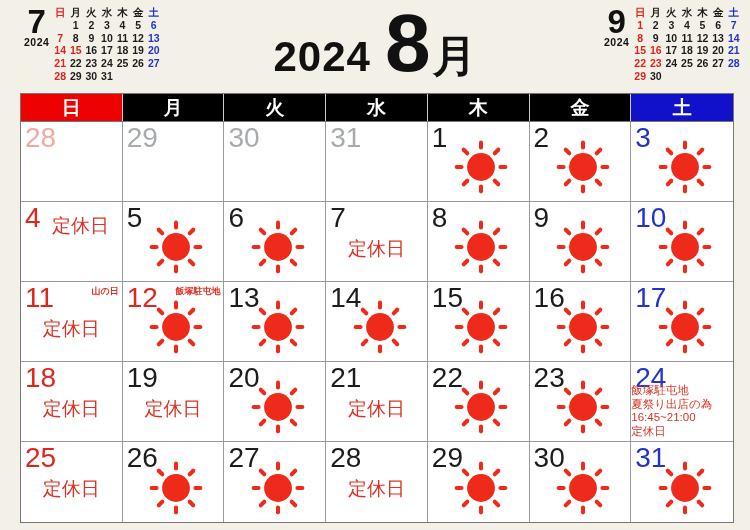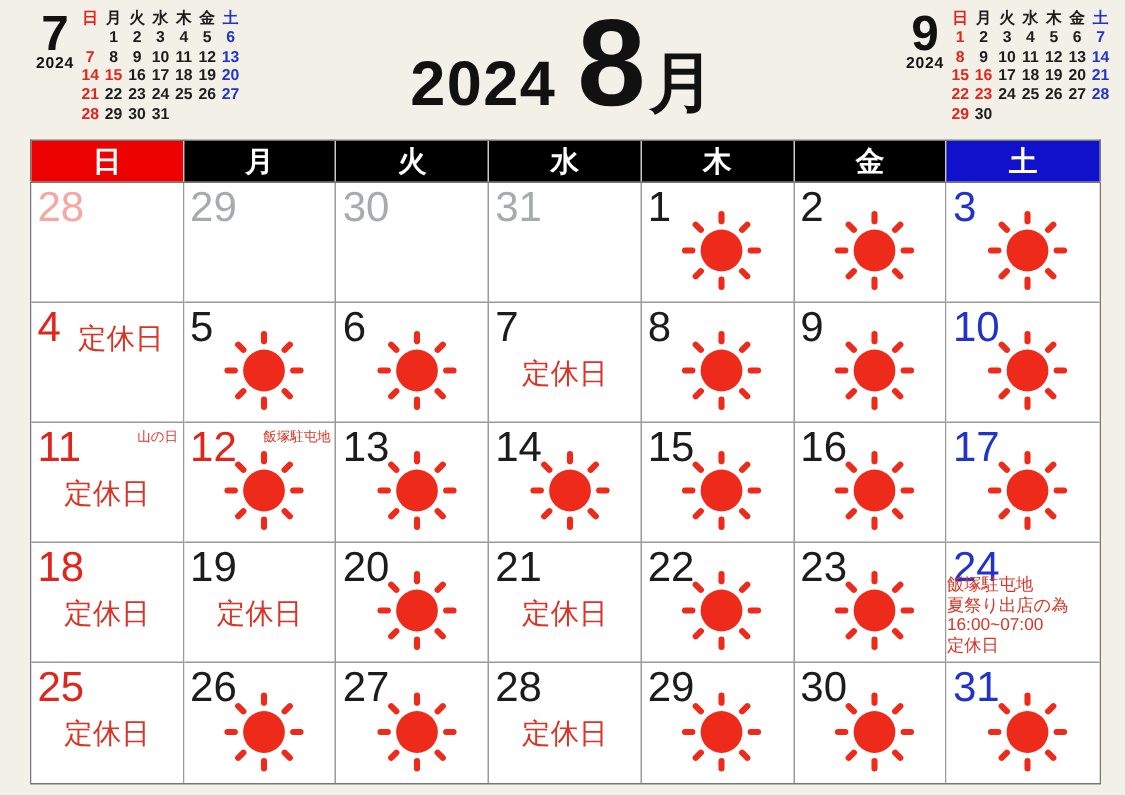--- a/index.html
+++ b/index.html
@@ -56,21 +56,21 @@
   .dnum{font-size:28px;line-height:30px;}
 
   .c-red{color:var(--sunday_red);}
   .c-blue{color:var(--saturday_blue);}
   .c-black{color:#1c1c1c;}
   .c-gray{color:var(--prev_gray);}
   .c-pink{color:var(--prev_pink);}
 
   .cell-label{
     position:absolute;top:3px;right:3px;
-    font-size:9px;font-weight:normal;color:var(--note_red);
+    font-size:9px;font-weight:bold;color:var(--note_red);
   }
   .cell-note{
     position:absolute;top:34px;left:0;width:100%;text-align:center;
     font-size:19px;color:var(--note_red);
   }
   .cell-note.inline{top:11px;left:31px;width:auto;text-align:left;}
   .note-lines{
     position:absolute;top:22px;left:0;width:100%;text-align:left;
     font-size:11.5px;line-height:13.5px;color:var(--note_red);
   }
@@ -510,21 +510,21 @@
             <rect x="18.6" y="1.8" width="2.8" height="6.2" rx="1.4" transform="rotate(270 20 20)"></rect>
             <rect x="18.6" y="1.8" width="2.8" height="6.2" rx="1.4" transform="rotate(315 20 20)"></rect>
           </g>
         </svg>
       </div>
       <div class="cell">
         <div class="dnum c-blue">24</div>
         <div class="note-lines">
           <div>飯塚駐屯地</div>
           <div>夏祭り出店の為</div>
-          <div>16:00~07:00</div>
+          <div>16:45~21:00</div>
           <div>定休日</div>
         </div>
       </div>
       <div class="cell">
         <div class="dnum c-red">25</div>
         <div class="cell-note">定休日</div>
       </div>
       <div class="cell">
         <div class="dnum c-black">26</div>
         <svg class="sun-icon" viewBox="0 0 40 40">

